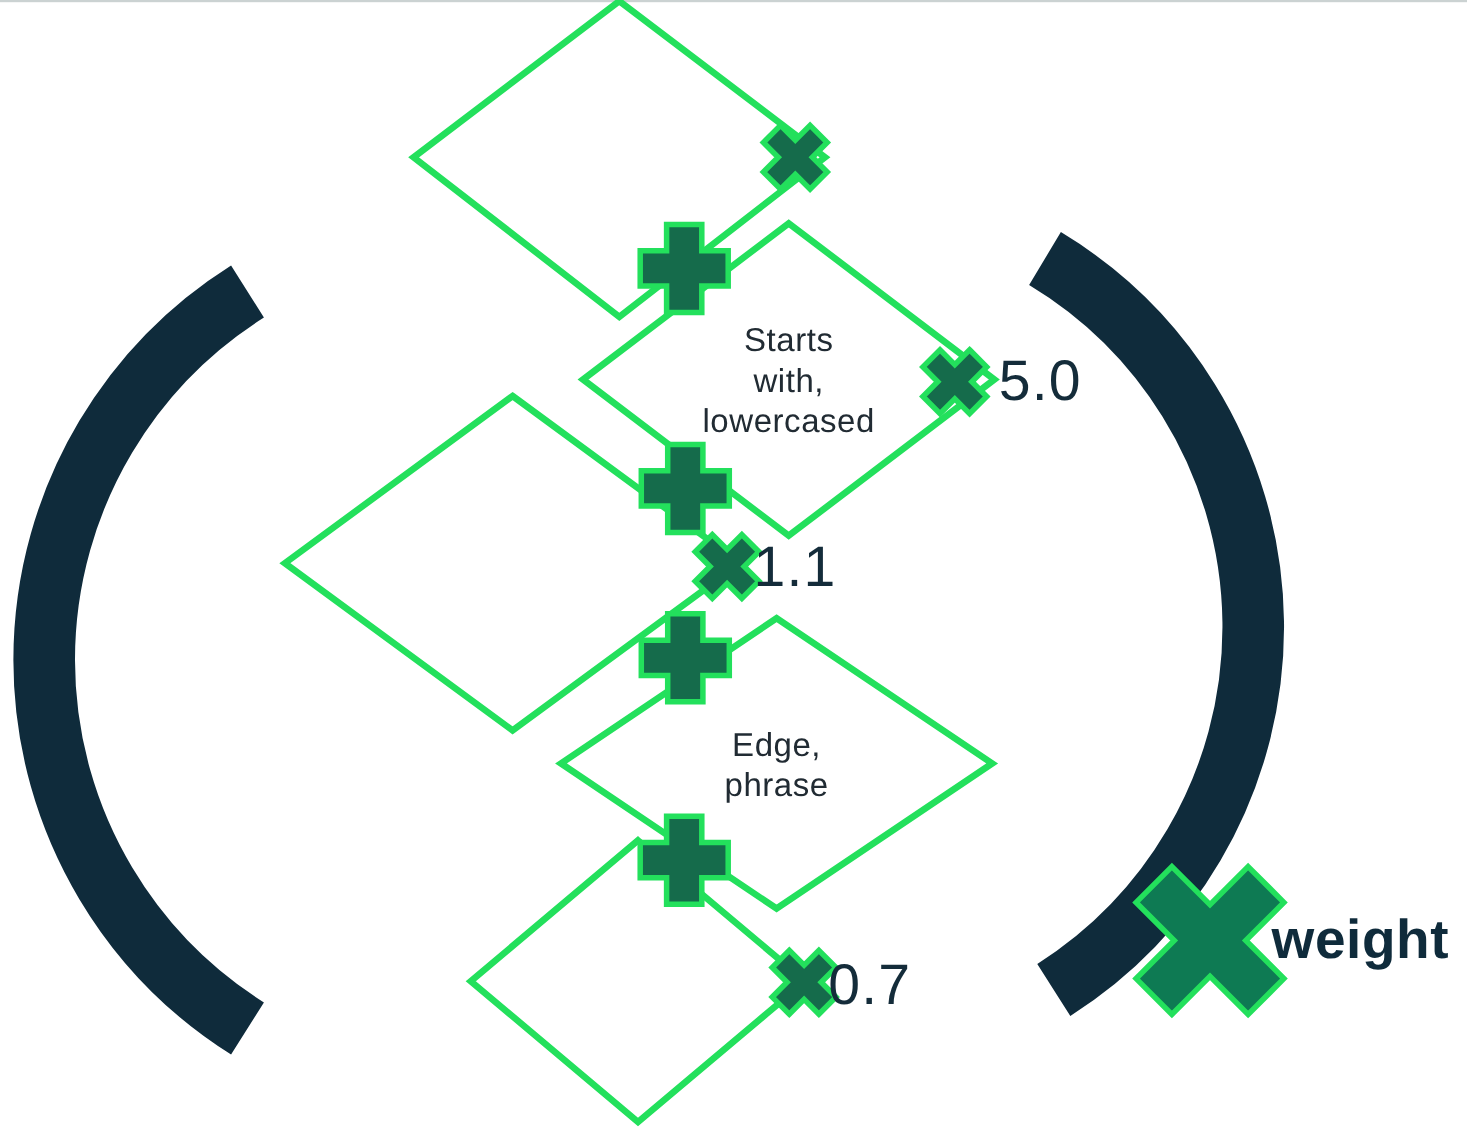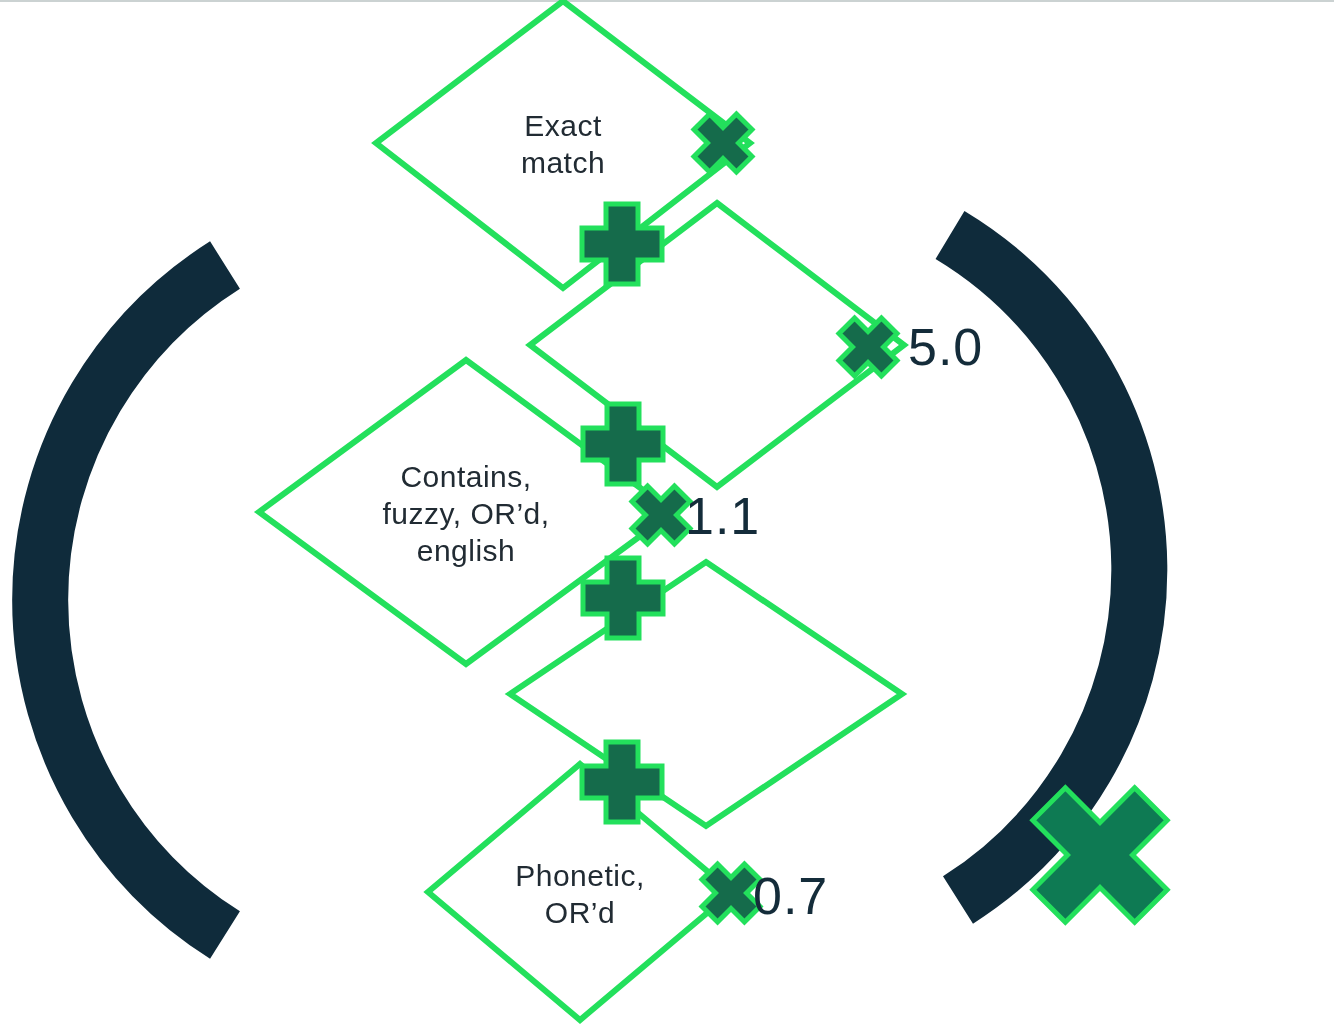--- a/index.html
+++ b/index.html
@@ -77,25 +77,24 @@
     <path class="plus" transform="translate(622,782)" d="M -16 -40 H 16 V -16 H 40 V 16 H 16 V 40 H -16 V 16 H -40 V -16 H -16 Z"></path>
 
     <path class="mult" transform="translate(723,143) rotate(45)" d="M -11 -30 H 11 V -11 H 30 V 11 H 11 V 30 H -11 V 11 H -30 V -11 H -11 Z"></path>
     <path class="mult" transform="translate(868,347) rotate(45)" d="M -11 -30 H 11 V -11 H 30 V 11 H 11 V 30 H -11 V 11 H -30 V -11 H -11 Z"></path>
     <path class="mult" transform="translate(661,515) rotate(45)" d="M -11 -30 H 11 V -11 H 30 V 11 H 11 V 30 H -11 V 11 H -30 V -11 H -11 Z"></path>
     <path class="mult" transform="translate(731,893) rotate(45)" d="M -11 -30 H 11 V -11 H 30 V 11 H 11 V 30 H -11 V 11 H -30 V -11 H -11 Z"></path>
 
     <path class="bigx" transform="translate(1100,855) rotate(45)" d="M -23 -72 H 23 V -23 H 72 V 23 H 23 V 72 H -23 V 23 H -72 V -23 H -23 Z"></path>
   </svg>
 
-  <div class="label" style="left:413px;top:104px;width:300px;height:80px">Exact
-match</div>
-  <div class="label" style="left:316px;top:457px;width:300px;height:112px">Contains,
-fuzzy, OR’d,
-english</div>
-  <div class="label" style="left:430px;top:856px;width:300px;height:76px">Phonetic,
-OR’d</div>
+  <div class="label" style="left:567px;top:290px;width:300px;height:112px">Starts
+with,
+lowercased</div>
+  <div class="label" style="left:556px;top:658px;width:300px;height:76px">Edge,
+phrase</div>
 
   <div class="num" style="left:908px;top:319px">5.0</div>
   <div class="num" style="left:685px;top:488px">1.1</div>
   <div class="num" style="left:753px;top:868px">0.7</div>
 
+  <div class="weight-word">weight</div>
 </div>
 
 </body></html>

